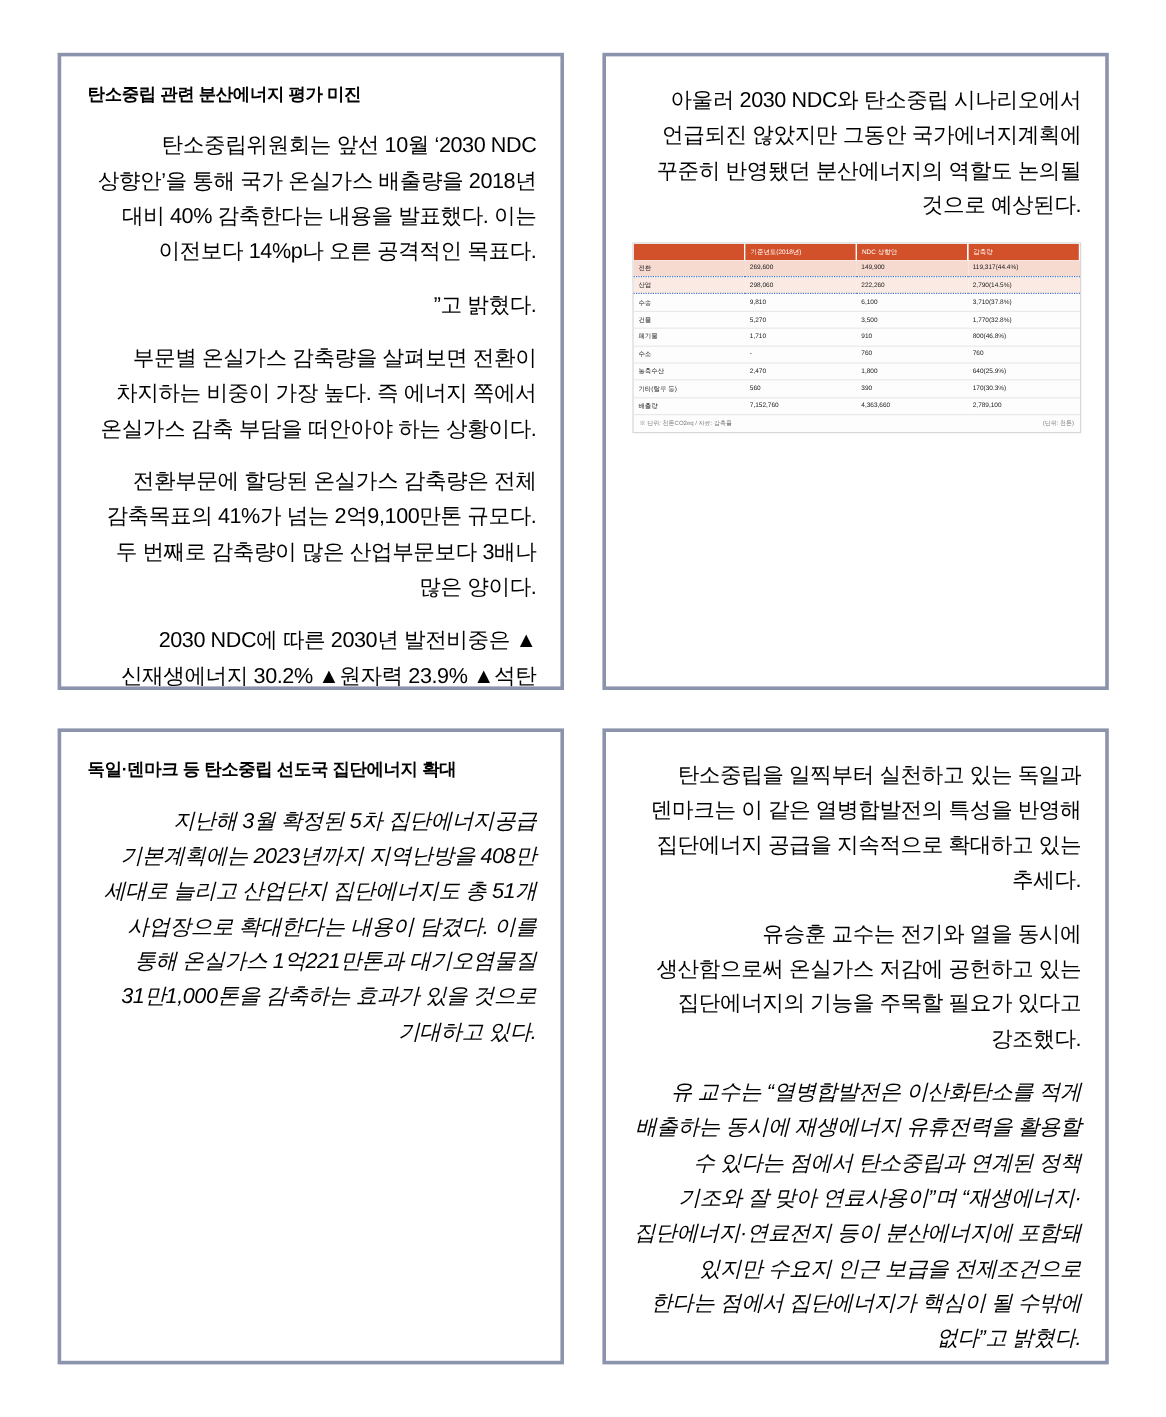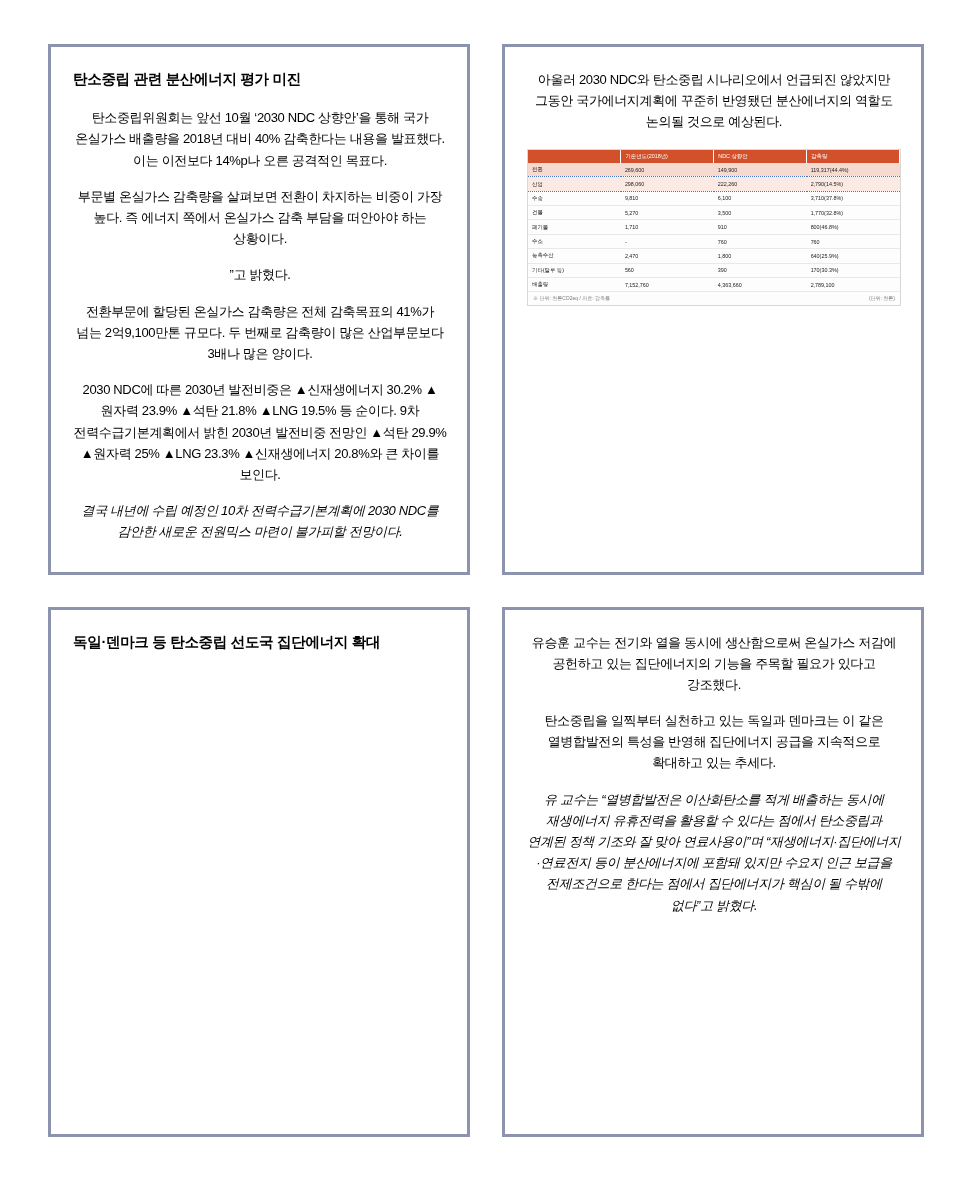--- a/index.html
+++ b/index.html
@@ -38,25 +38,25 @@
     display: block;
   }
   h2.article-title {
     font-size: 14.5px;
     font-weight: bold;
     margin: 0 0 18px 0;
     letter-spacing: -0.3px;
     line-height: 1.4;
   }
   p.para {
-    font-size: 13px;
+    font-size: 18px;
     line-height: 1.63;
     margin: 0 0 15px 0;
     letter-spacing: -0.35px;
-    text-align: center;
+    text-align: right;
     word-break: keep-all;
   }
   p.para:last-child {
     margin-bottom: 0;
     font-style: italic;
   }
   
   .figure {
     margin-top: 16px;
     border: 1px solid #d8d8d8;
@@ -114,22 +114,22 @@
 </style>
 </head>
 <body>
 
 <div class="page">
 
   <div class="panel">
     <div class="panel-inner">
       <h2 class="article-title">탄소중립 관련 분산에너지 평가 미진</h2>
       <p class="para">탄소중립위원회는 앞선 10월 ‘2030 NDC 상향안’을 통해 국가 온실가스 배출량을 2018년 대비 40% 감축한다는 내용을 발표했다. 이는 이전보다 14%p나 오른 공격적인 목표다.</p>
+      <p class="para">”고 밝혔다.</p>
       <p class="para">부문별 온실가스 감축량을 살펴보면 전환이 차지하는 비중이 가장 높다. 즉 에너지 쪽에서 온실가스 감축 부담을 떠안아야 하는 상황이다.</p>
-      <p class="para">”고 밝혔다.</p>
       <p class="para">전환부문에 할당된 온실가스 감축량은 전체 감축목표의 41%가 넘는 2억9,100만톤 규모다. 두 번째로 감축량이 많은 산업부문보다 3배나 많은 양이다.</p>
       <p class="para">2030 NDC에 따른 2030년 발전비중은 ▲신재생에너지 30.2% ▲원자력 23.9% ▲석탄 21.8% ▲LNG 19.5% 등 순이다. 9차 전력수급기본계획에서 밝힌 2030년 발전비중 전망인 ▲석탄 29.9% ▲원자력 25% ▲LNG 23.3% ▲신재생에너지 20.8%와 큰 차이를 보인다.</p>
       <p class="para">결국 내년에 수립 예정인 10차 전력수급기본계획에 2030 NDC를 감안한 새로운 전원믹스 마련이 불가피할 전망이다.</p>
     </div>
   </div>
 
   <div class="panel">
     <div class="panel-inner">
       <p class="para">아울러 2030 NDC와 탄소중립 시나리오에서 언급되진 않았지만 그동안 국가에너지계획에 꾸준히 반영됐던 분산에너지의 역할도 논의될 것으로 예상된다.</p>
 
@@ -204,24 +204,25 @@
           <span>※ 단위: 천톤CO2eq / 자료: 감축률</span>
           <span>(단위: 천톤)</span>
         </div>
       </div>
     </div>
   </div>
 
   <div class="panel">
     <div class="panel-inner">
       <h2 class="article-title">독일·덴마크 등 탄소중립 선도국 집단에너지 확대</h2>
-    </div>
-  </div>
-
-  <div class="panel">
-    <div class="panel-inner">
+      <p class="para">지난해 3월 확정된 5차 집단에너지공급 기본계획에는 2023년까지 지역난방을 408만 세대로 늘리고 산업단지 집단에너지도 총 51개 사업장으로 확대한다는 내용이 담겼다. 이를 통해 온실가스 1억221만톤과 대기오염물질 31만1,000톤을 감축하는 효과가 있을 것으로 기대하고 있다.</p>
+    </div>
+  </div>
+
+  <div class="panel">
+    <div class="panel-inner">
+      <p class="para">탄소중립을 일찍부터 실천하고 있는 독일과 덴마크는 이 같은 열병합발전의 특성을 반영해 집단에너지 공급을 지속적으로 확대하고 있는 추세다.</p>
       <p class="para">유승훈 교수는 전기와 열을 동시에 생산함으로써 온실가스 저감에 공헌하고 있는 집단에너지의 기능을 주목할 필요가 있다고 강조했다.</p>
-      <p class="para">탄소중립을 일찍부터 실천하고 있는 독일과 덴마크는 이 같은 열병합발전의 특성을 반영해 집단에너지 공급을 지속적으로 확대하고 있는 추세다.</p>
       <p class="para">유 교수는 “열병합발전은 이산화탄소를 적게 배출하는 동시에 재생에너지 유휴전력을 활용할 수 있다는 점에서 탄소중립과 연계된 정책 기조와 잘 맞아 연료사용이”며 “재생에너지·집단에너지·연료전지 등이 분산에너지에 포함돼 있지만 수요지 인근 보급을 전제조건으로 한다는 점에서 집단에너지가 핵심이 될 수밖에 없다”고 밝혔다.</p>
     </div>
   </div>
 
 </div>
 
 </body></html>

